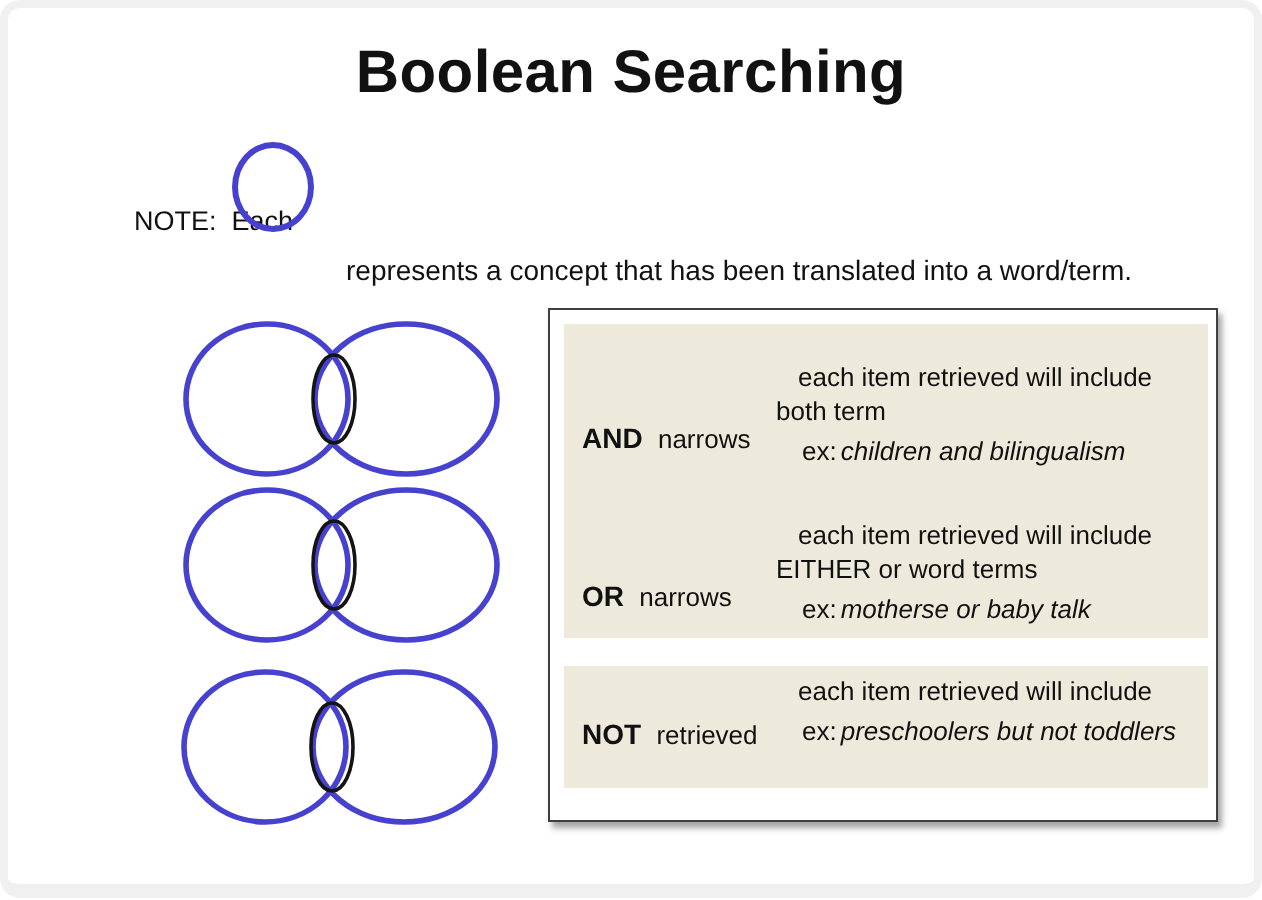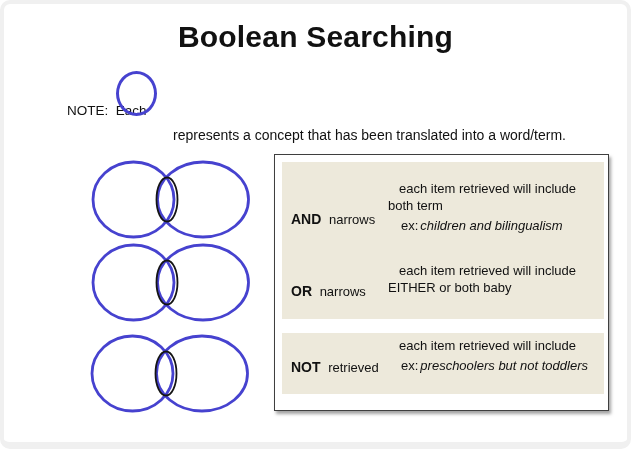--- a/index.html
+++ b/index.html
@@ -94,21 +94,22 @@
         </div>
       </div>
 
       <div class="op-row row-or">
         <div class="op-label">
           <span class="op">OR</span>
           <span class="verb">narrows</span>
         </div>
         <div class="op-desc">
           <div class="d1">each item retrieved will include</div>
-          <div class="d2">EITHER or both baby</div>
+          <div class="d2">EITHER or word terms</div>
+          <div class="d3"><span>ex:</span><em>motherse or baby talk</em></div>
         </div>
       </div>
 
     </div>
 
     <div class="panel panel-bottom">
       <div class="op-row row-not">
         <div class="op-label">
           <span class="op">NOT</span>
           <span class="verb">retrieved</span>

